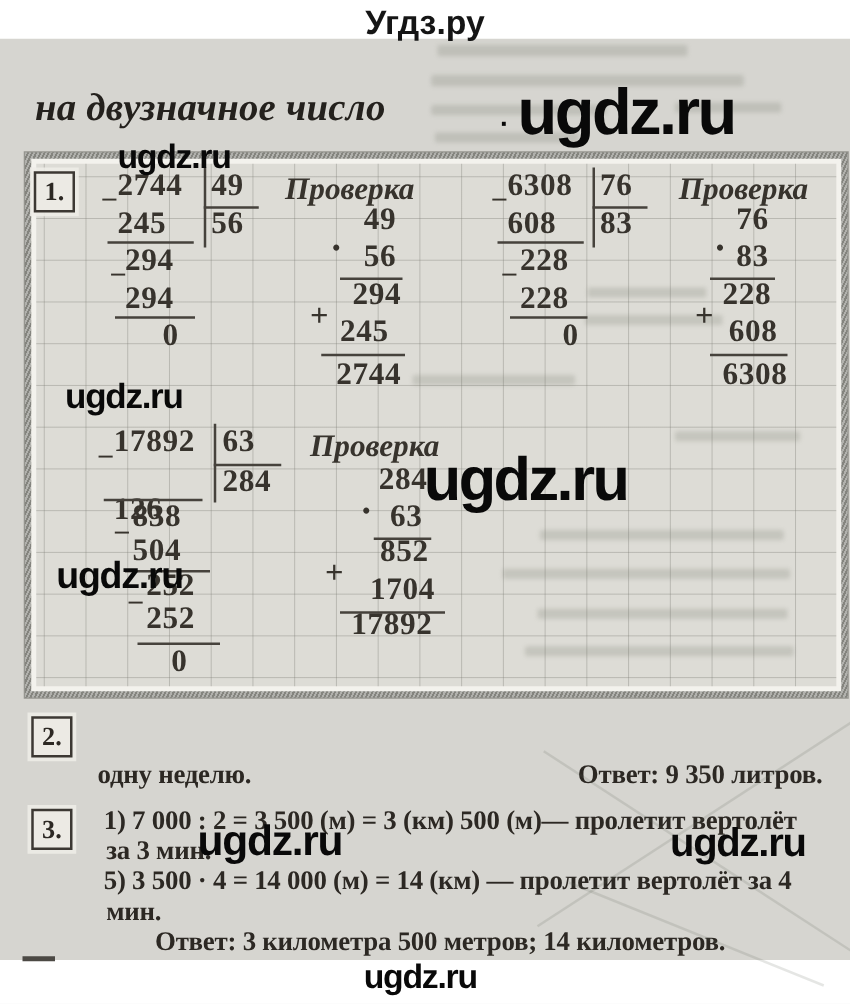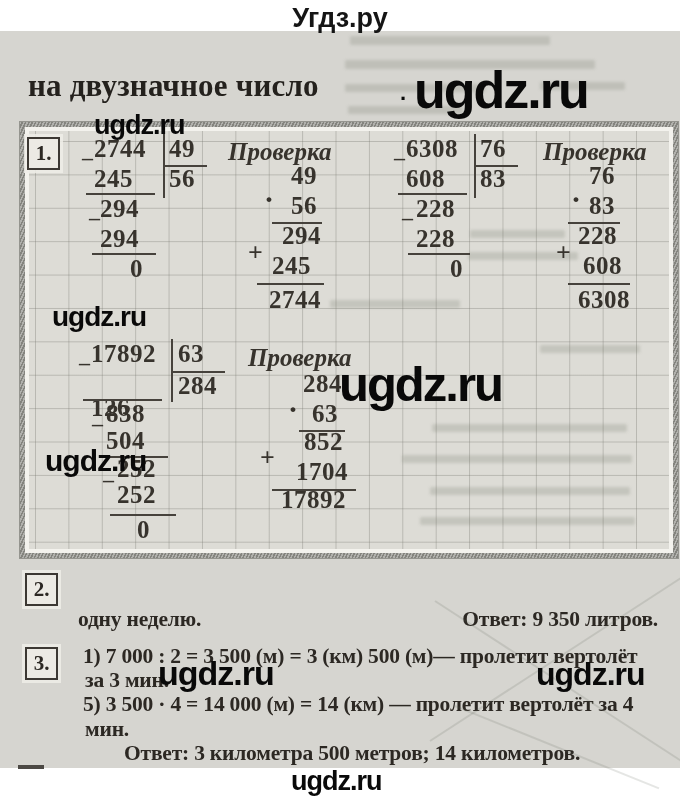--- a/index.html
+++ b/index.html
@@ -49,21 +49,21 @@
   <div class="content"></div>
 
   <div class="bleed" style="left:350px;top:36px;width:200px;height:9px;"></div>
   <div class="bleed" style="left:345px;top:60px;width:250px;height:9px;"></div>
   <div class="bleed" style="left:345px;top:84px;width:140px;height:8px;"></div>
   <div class="bleed" style="left:540px;top:82px;width:85px;height:8px;"></div>
   <div class="bleed" style="left:348px;top:106px;width:115px;height:8px;"></div>
 
   <div class="site-header">Угдз.ру</div>
 
-  <div class="title-line" style="left:28px;top:68px;">на двузначное число</div>
+  <div class="title-line" style="left:28px;top:68px;font-style:italic;">на двузначное число</div>
 
   <div class="box-outer">
     <div class="box-white">
       <div class="box-inner"></div>
     </div>
   </div>
 
   <div class="bleed" style="left:470px;top:230px;width:95px;height:8px;"></div>
   <div class="bleed" style="left:468px;top:252px;width:110px;height:8px;"></div>
   <div class="bleed" style="left:330px;top:300px;width:130px;height:8px;"></div>

